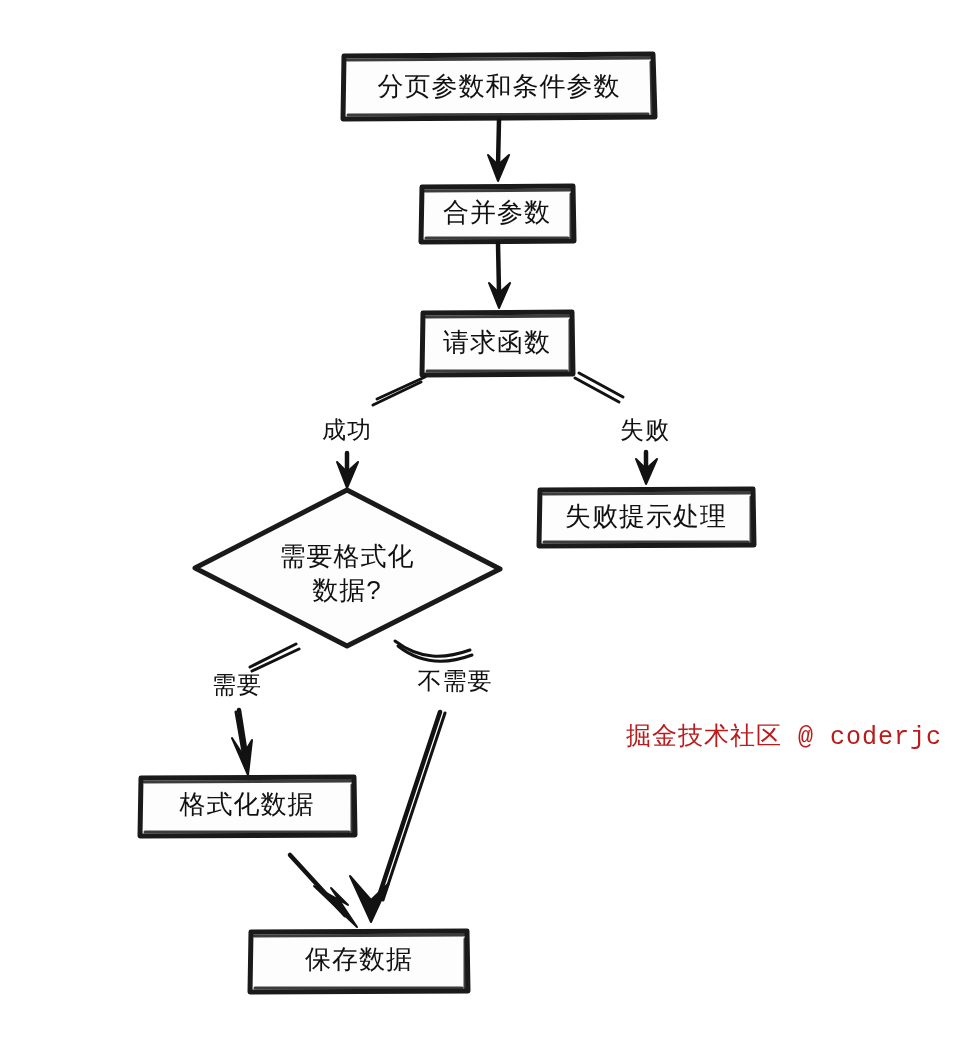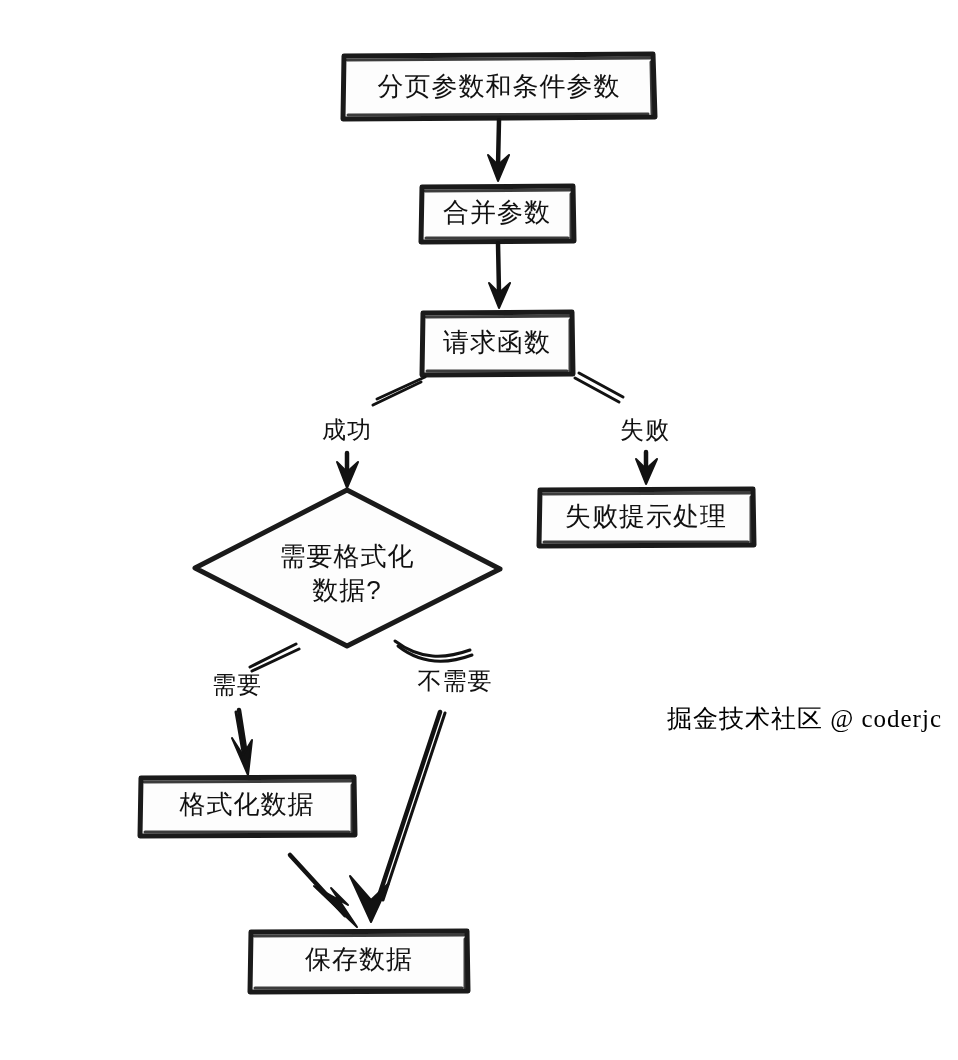--- a/index.html
+++ b/index.html
@@ -68,24 +68,24 @@
   }
   .arrow-head {
     fill: #121212;
     stroke: #121212;
     stroke-width: 2;
     stroke-linejoin: round;
   }
   #watermark {
     position: absolute;
     right: 16px;
-    bottom: 29px;
-    font-family: Liberation Serif, serif;
+    bottom: 12px;
+    font-family: Liberation Mono, monospace;
     font-size: 25px;
-    color: #000000;
+    color: #b91c1c;
     letter-spacing: 1px;
     white-space: nowrap;
     user-select: none;
   }
 </style>
 </head>
 <body>
 
 <div id="flow-root">
   <svg width="958" height="1060" viewBox="0 0 958 1060" xmlns="http://www.w3.org/2000/svg">

